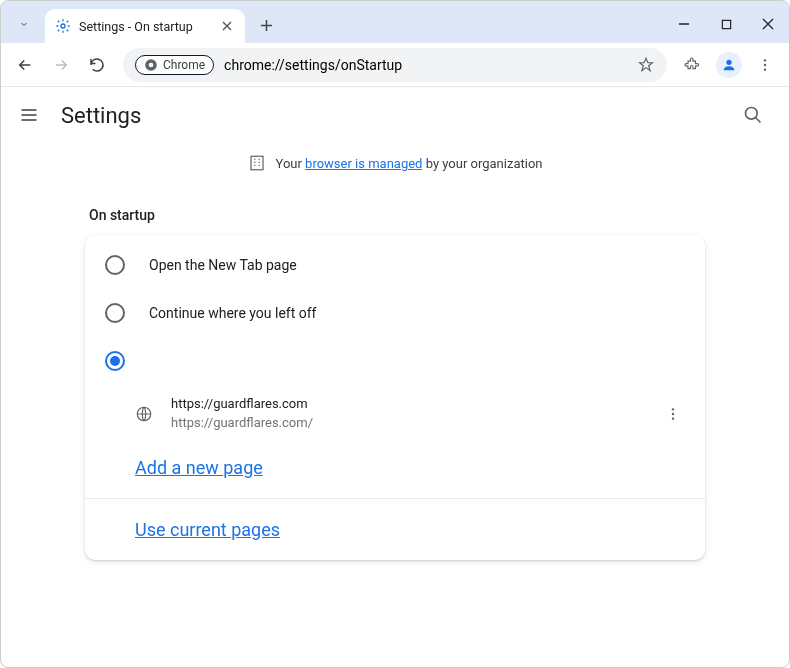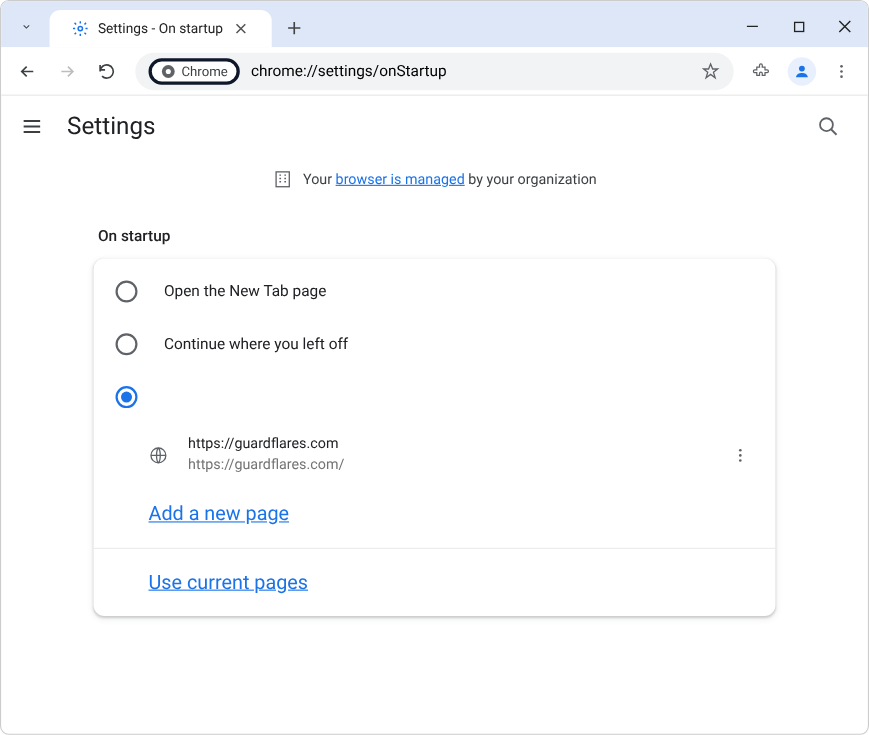--- a/index.html
+++ b/index.html
@@ -1,32 +1,32 @@
 <!DOCTYPE html>
 <html><head>
 <meta charset="utf-8">
 <style>
   * { margin: 0; padding: 0; box-sizing: border-box; }
   body { font-family: 'Segoe UI', Roboto, Arial, sans-serif; background: #fff; width: 790px; height: 668px; overflow: hidden; border: 1px solid #ccc; border-radius: 8px; }
   
   
   .titlebar { height: 42px; background: #dde7f7; display: flex; align-items: flex-end; padding-left: 8px; }
   .tabdrop { width: 30px; height: 30px; display: flex; align-items: center; justify-content: center; margin-bottom: 4px; cursor: pointer; border-radius: 6px; }
-  .tab { background: #fff; height: 34px; border-radius: 10px 10px 0 0; display: flex; align-items: center; padding: 0 20px; gap: 8px; min-width: 200px; margin-left: 6px; }
+  .tab { background: #fff; height: 34px; border-radius: 10px 10px 0 0; display: flex; align-items: center; padding: 0 10px; gap: 8px; min-width: 200px; margin-left: 6px; }
   .tab-title { font-size: 12.5px; color: #222; flex: 1; }
   .tab-close { width: 16px; height: 16px; display: flex; align-items: center; justify-content: center; cursor: pointer; }
   .newtab { width: 30px; height: 30px; display: flex; align-items: center; justify-content: center; margin-left: 6px; margin-bottom: 3px; cursor: pointer; }
   .winctrl { margin-left: auto; display: flex; gap: 0; margin-bottom: 3px; }
   .winbtn { width: 42px; height: 32px; display: flex; align-items: center; justify-content: center; cursor: pointer; }
   
   
   .toolbar { height: 44px; background: #fff; display: flex; align-items: center; padding: 0 8px; gap: 4px; border-bottom: 1px solid #e6e6e6; }
   .toolbtn { width: 32px; height: 32px; display: flex; align-items: center; justify-content: center; border-radius: 50%; cursor: pointer; }
   .omnibox { flex: 1; height: 34px; background: #f1f3f4; border-radius: 17px; display: flex; align-items: center; padding: 0 12px; gap: 10px; margin: 0 6px; }
-  .chip { display: flex; align-items: center; gap: 5px; background: #fff; border: 3px solid #0f172a; border-radius: 14px; padding: 2px 8px; font-size: 12px; color: #3c4043; }
+  .chip { display: flex; align-items: center; gap: 5px; background: #fff; border: 1px solid #0f172a; border-radius: 14px; padding: 2px 8px; font-size: 12px; color: #3c4043; }
   .url { font-size: 14px; color: #000000; flex: 1; }
   .omni-right { display: flex; align-items: center; gap: 10px; }
   .avatar { width: 26px; height: 26px; border-radius: 50%; background: #e8f0fe; display: flex; align-items: center; justify-content: center; }
   
   
   .settings-header { height: 56px; display: flex; align-items: center; padding: 0 18px; gap: 22px; }
   .hamburger { cursor: pointer; }
   .settings-title { font-size: 22px; color: #202124; font-weight: 400; flex: 1; }
   .search-btn { width: 36px; height: 36px; display: flex; align-items: center; justify-content: center; cursor: pointer; }
   

